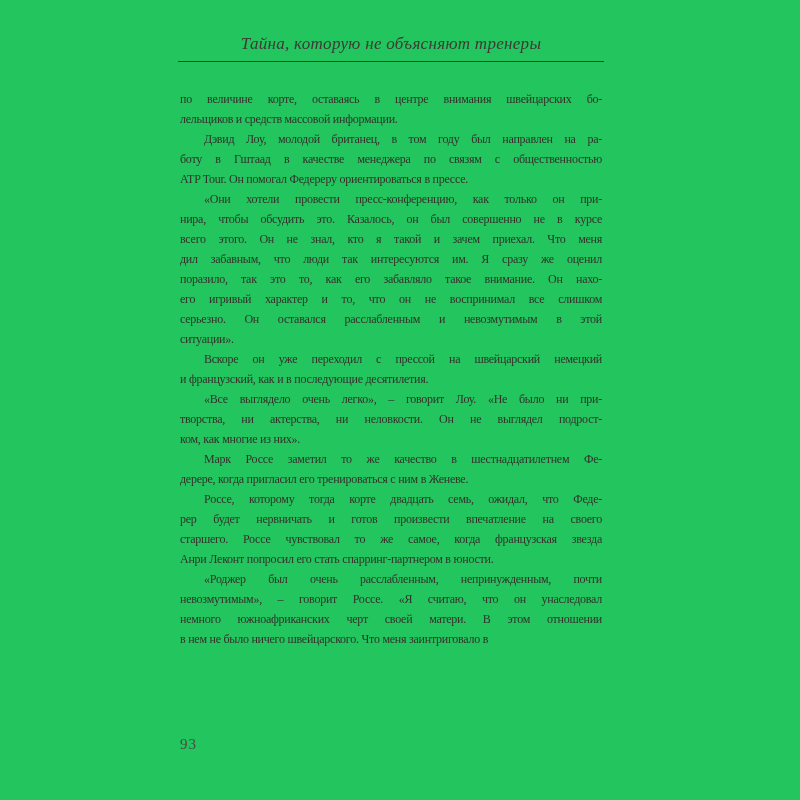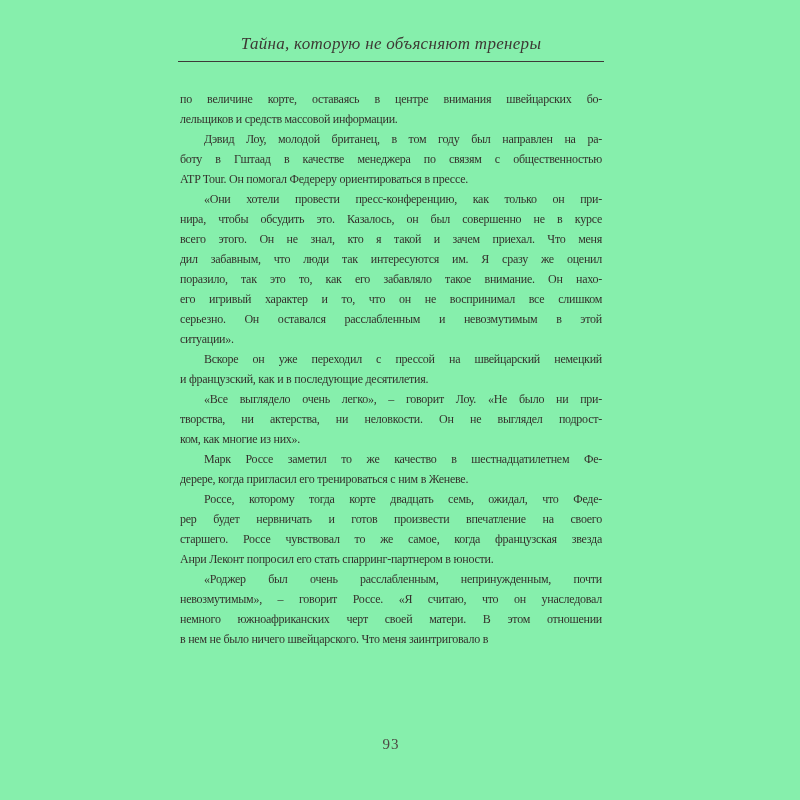--- a/index.html
+++ b/index.html
@@ -63,30 +63,30 @@
     text-align-last: left;
   }
   .line.indent {
     padding-left: 24px;
   }
   .page-number {
     position: absolute;
     top: 736px;
     left: 0;
     width: 100%;
-    text-align: center;
+    text-align: left;
     font-size: 15px;
     letter-spacing: 1px;
     color: #4c4843;
   }
 </style>
 </head>
 <body>
 
-<div class="page" style="background: #86efac; color: rgb(53, 49, 44);">
+<div class="page" style="background: #22c55e; color: rgb(53, 49, 44);">
   <div class="column">
     <div class="running-header">Тайна, которую не объясняют тренеры</div>
     <div class="header-rule"></div>
     <div class="body-text">
         <div class="paragraph">
           <div class="line">по величине корте, оставаясь в центре внимания швейцарских бо-</div>
           <div class="line last">лельщиков и средств массовой информации.</div>
         </div>
         <div class="paragraph">
           <div class="line indent">Дэвид Лоу, молодой британец, в том году был направлен на ра-</div>

